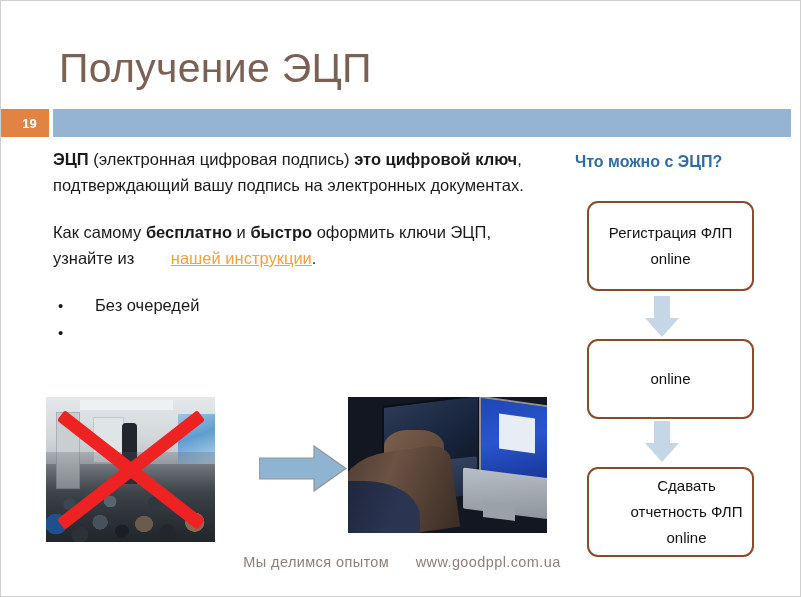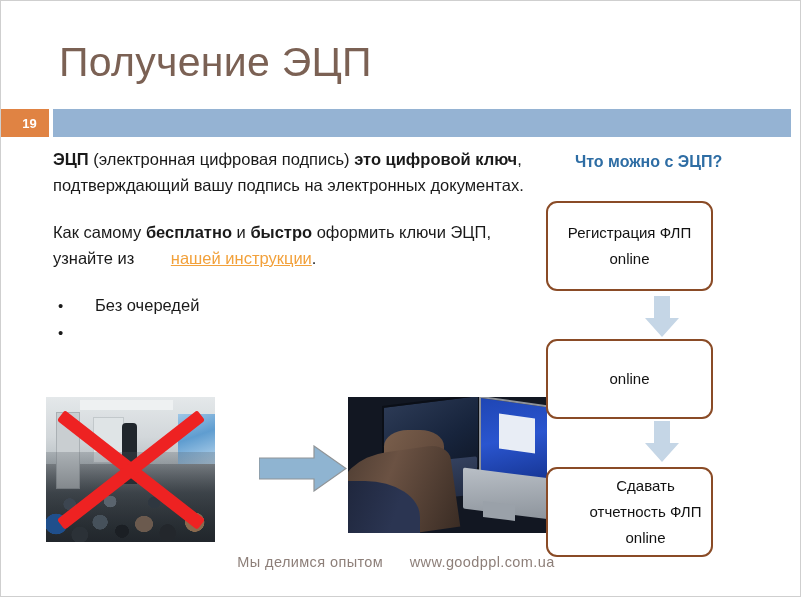--- a/index.html
+++ b/index.html
@@ -17,21 +17,21 @@
     background: #ffffff;
     border: 1px solid #cfcfcf;
     box-sizing: border-box;
     overflow: hidden;
   }
 
   
   .slide-title {
     position: absolute;
     left: 58px;
-    top: 36px;
+    top: 42px;
     font-size: 41px;
     line-height: 50px;
     color: #7B6154;
     font-family: "Liberation Sans", sans-serif;
     font-weight: 400;
     letter-spacing: 0.3px;
     white-space: nowrap;
   }
 
   
@@ -242,21 +242,21 @@
     left: 574px;
     top: 152px;
     font-size: 16px;
     font-weight: bold;
     color: #2E6DA4;
     white-space: nowrap;
     text-align: right;
   }
   .flow-box {
     position: absolute;
-    left: 545px;
+    left: 586px;
     width: 167px;
     border: 2px solid #8A4B26;
     border-radius: 11px;
     background: #ffffff;
     box-sizing: border-box;
     display: flex;
     flex-direction: column;
     align-items: center;
     justify-content: center;
     text-align: center;
@@ -275,21 +275,21 @@
     left: 643px;
     width: 36px;
     height: 42px;
   }
   #flow-arrow-1 { top: 295px; }
   #flow-arrow-2 { top: 420px; }
 
   
   .footer {
     position: absolute;
-    left: 0;
+    left: 6px;
     top: 553px;
     width: 790px;
     text-align: center;
     color: #8D7F79;
     font-size: 14.5px;
     letter-spacing: 0.4px;
   }
   .footer .footer-site { margin-left: 22px; }
 </style>
 </head>

